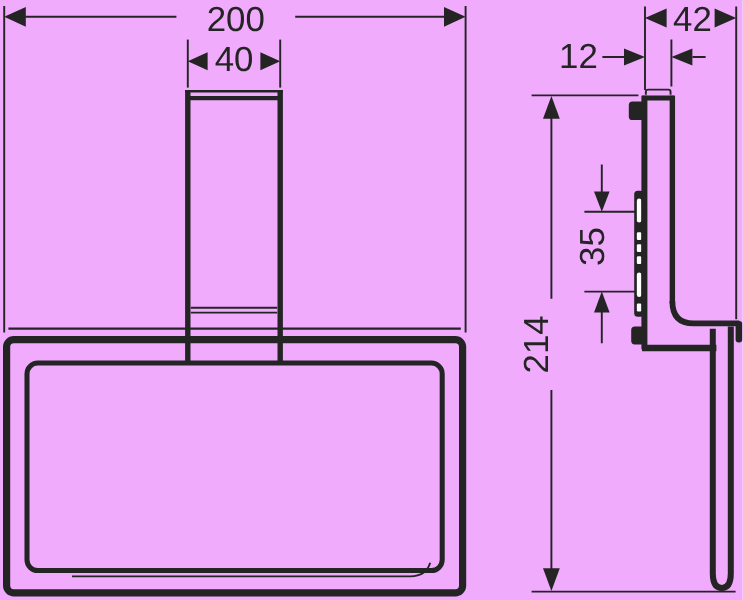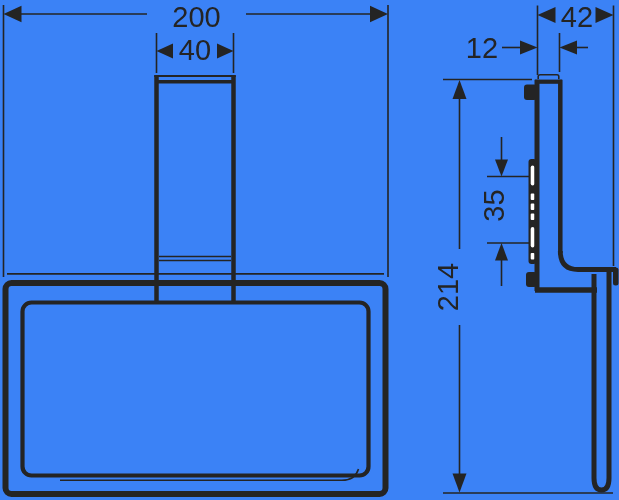--- a/index.html
+++ b/index.html
@@ -1,18 +1,18 @@
 <!DOCTYPE html>
 <html><head>
 <meta charset="utf-8">
 <style>
   html,body{margin:0;padding:0;background:#ffffff;}
   .stage{
     width:619px;height:500px;position:relative;overflow:hidden;
-    background:#3b82f6;font-family:"Liberation Sans",sans-serif;
+    background:#f0abfc;font-family:"Liberation Sans",sans-serif;
   }
   svg{display:block;}
   text{
     font-family:"Liberation Sans",sans-serif;
     font-size:29px;
     fill:#242424;
   }
   .thin{stroke:#242424;stroke-width:1.6;fill:none;}
   .thin2{stroke:#242424;stroke-width:1.8;fill:none;}
   .arrow{fill:#242424;stroke:none;}

